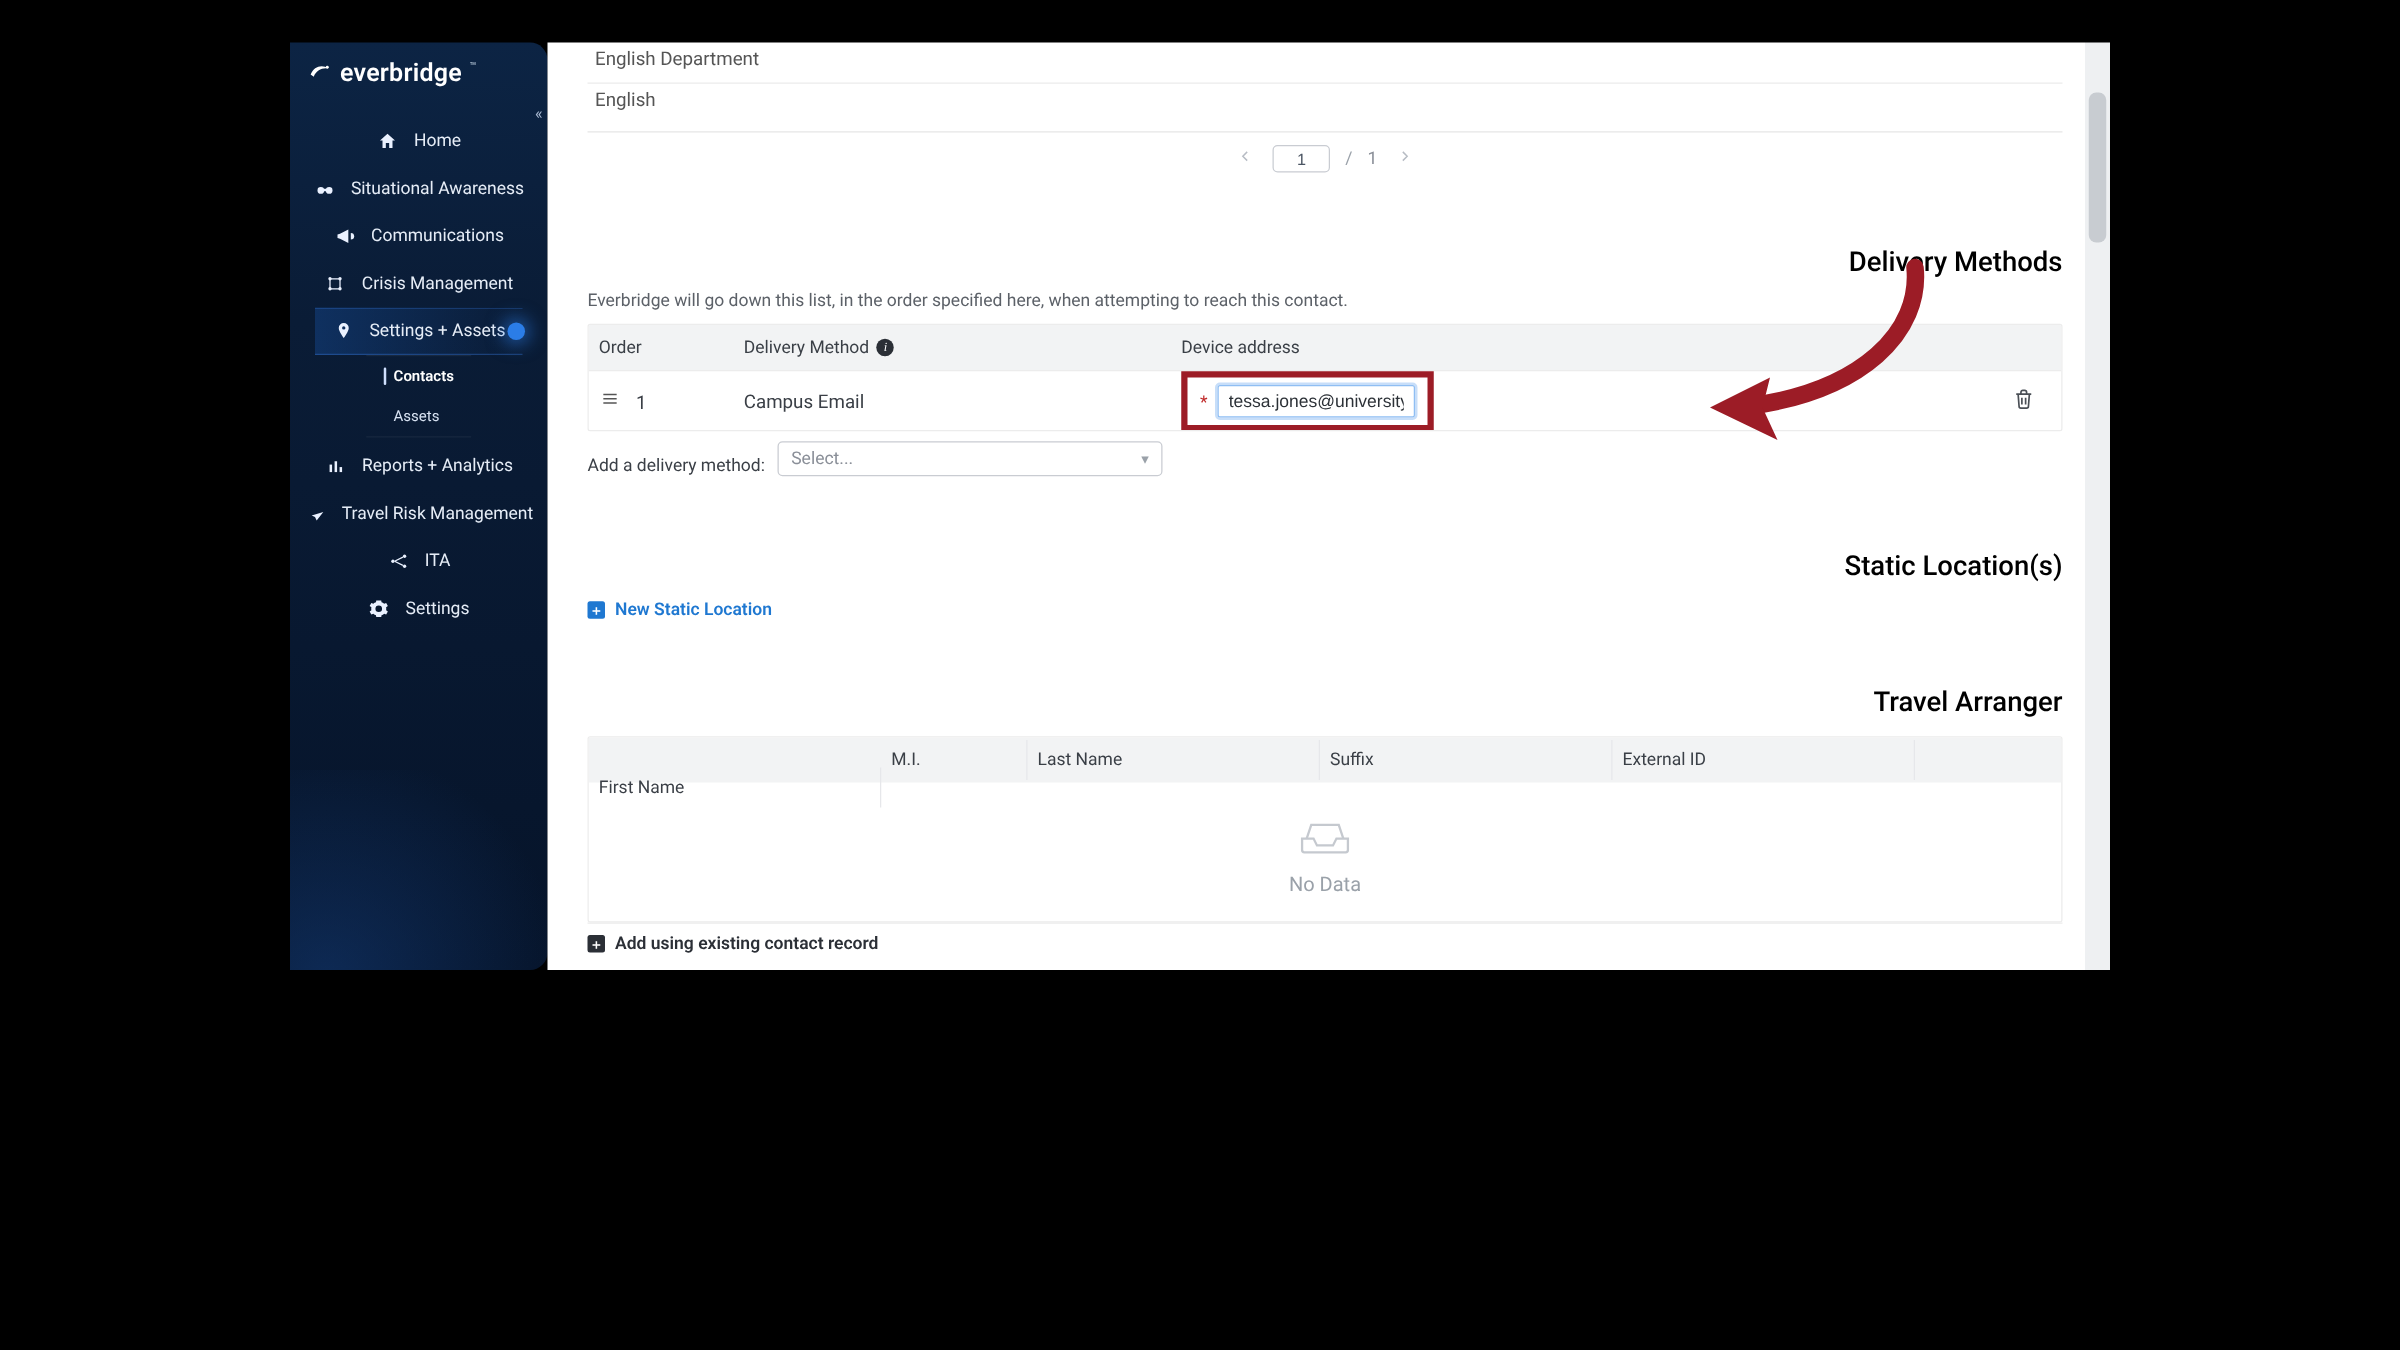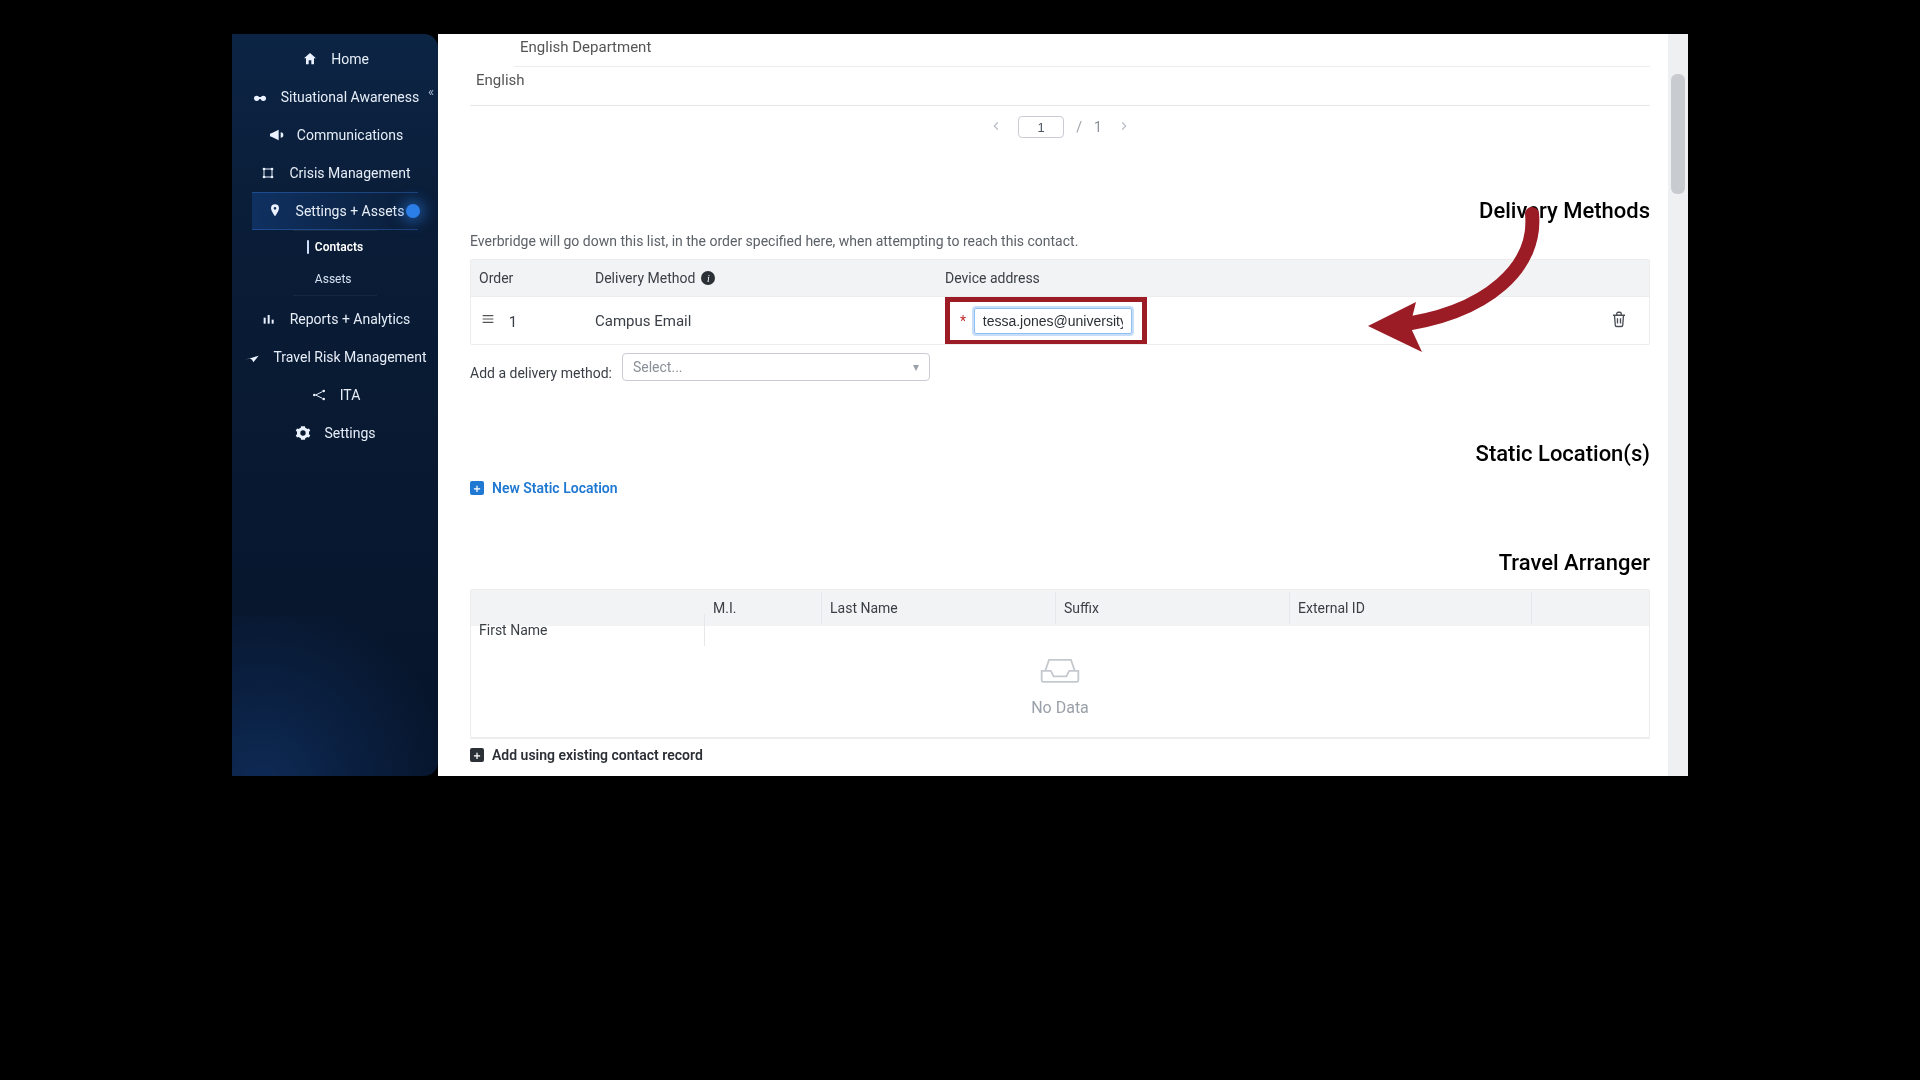--- a/index.html
+++ b/index.html
@@ -21,21 +21,21 @@
   .nav-item.active-parent::after { content:""; position:absolute; right:-2px; top:50%; transform:translateY(-50%); width:14px; height:14px; background:#2b7de7; border-radius:50%; box-shadow:0 0 14px 4px rgba(43,125,231,0.55); }
   .nav-sub { display:flex; flex-direction:column; padding-left:12px; border-top:1px solid rgba(255,255,255,0.06); border-bottom:1px solid rgba(255,255,255,0.06); margin-bottom:4px; }
   .nav-sub .sub-item { display:flex; align-items:center; gap:12px; padding:9px 14px 9px 10px; font-size:12px; color:#d7e2f2; position:relative; }
   .nav-sub .sub-item.active::before { content:""; position:absolute; left:2px; top:9px; bottom:9px; width:2px; background:#cfe0ff; border-radius:2px; }
   .nav-sub .sub-item.active { color:#fff; font-weight:600; }
   .content { position:absolute; top:34px; left:206px; right:20px; bottom:40px; background:#fff; overflow:hidden; }
   .scroll-strip { position:absolute; top:34px; right:0; width:20px; bottom:40px; background:#eef0f2; }
   .scroll-thumb { position:absolute; left:3px; right:3px; top:40px; height:120px; background:#c8ccd1; border-radius:6px; }
   .inner { position:absolute; top:0; left:32px; right:18px; }
   .group-row { padding:4px 0 10px 6px; color:#555; font-size:15px; border-bottom:1px solid #ececec; }
-  .group-row.first { padding-top:4px;margin-left:44px; }
+  .group-row.first { padding-top:4px; }
   .group-row.last { border-bottom:none; }
   .groups-sep { height:1px; background:#e6e6e6; margin:6px 0 0 0; }
   .pager { display:flex; align-items:center; justify-content:center; gap:12px; padding:10px 0 8px 0; color:#8a8f98; font-size:14px; }
   .pager .chev { width:20px; text-align:center; color:#b7bcc4; }
   .pager input { width:46px; height:22px; text-align:center; border:1px solid #c9ccd2; border-radius:4px; font-size:13px; color:#4b5563; }
   .pager .sep { color:#9aa1a9; }
   .section-title { font-size:22px; color:#000000; font-weight:500; margin-top:52px;text-align:right; }
   .section-sub { font-size:14px; color:#5c6168; margin-top:10px; }
   .dm-table { margin-top:10px; border:1px solid #ececec; border-radius:2px; overflow:hidden; }
   .dm-head { display:flex; align-items:center; background:#f2f3f4; color:#3a3f46; font-size:14px; height:36px; }
@@ -76,20 +76,30 @@
   .pointer-annot { position:absolute; pointer-events:none; }
 </style>
 </head>
 <body>
 
 <div class="viewport">
   <div class="topbar-black"></div>
   <div class="botbar-black"></div>
 
   <aside class="sidebar">
+    <div class="brand">
+      <span class="brand-mark">
+        <svg viewBox="0 0 24 24" width="20" height="20">
+            <path d="M3 14 C6 6, 14 4, 20 8 C14 7, 8 10, 6 16 Z" fill="#ffffff"></path>
+            <circle cx="19" cy="7" r="1.4" fill="#ffffff"></circle>
+          </svg>
+      </span>
+      <span class="brand-text">everbridge</span>
+      <span class="brand-tm">™</span>
+    </div>
     <div class="sidebar-collapse">
         <span>«</span>
       </div>
     <nav class="nav">
       <div class="nav-item">
         <span class="icon">
             <svg viewBox="0 0 24 24" fill="currentColor" width="16" height="16">
               <path d="M12 3l9 8h-3v9h-4v-6H10v6H6v-9H3z"></path>
             </svg>
           </span>

